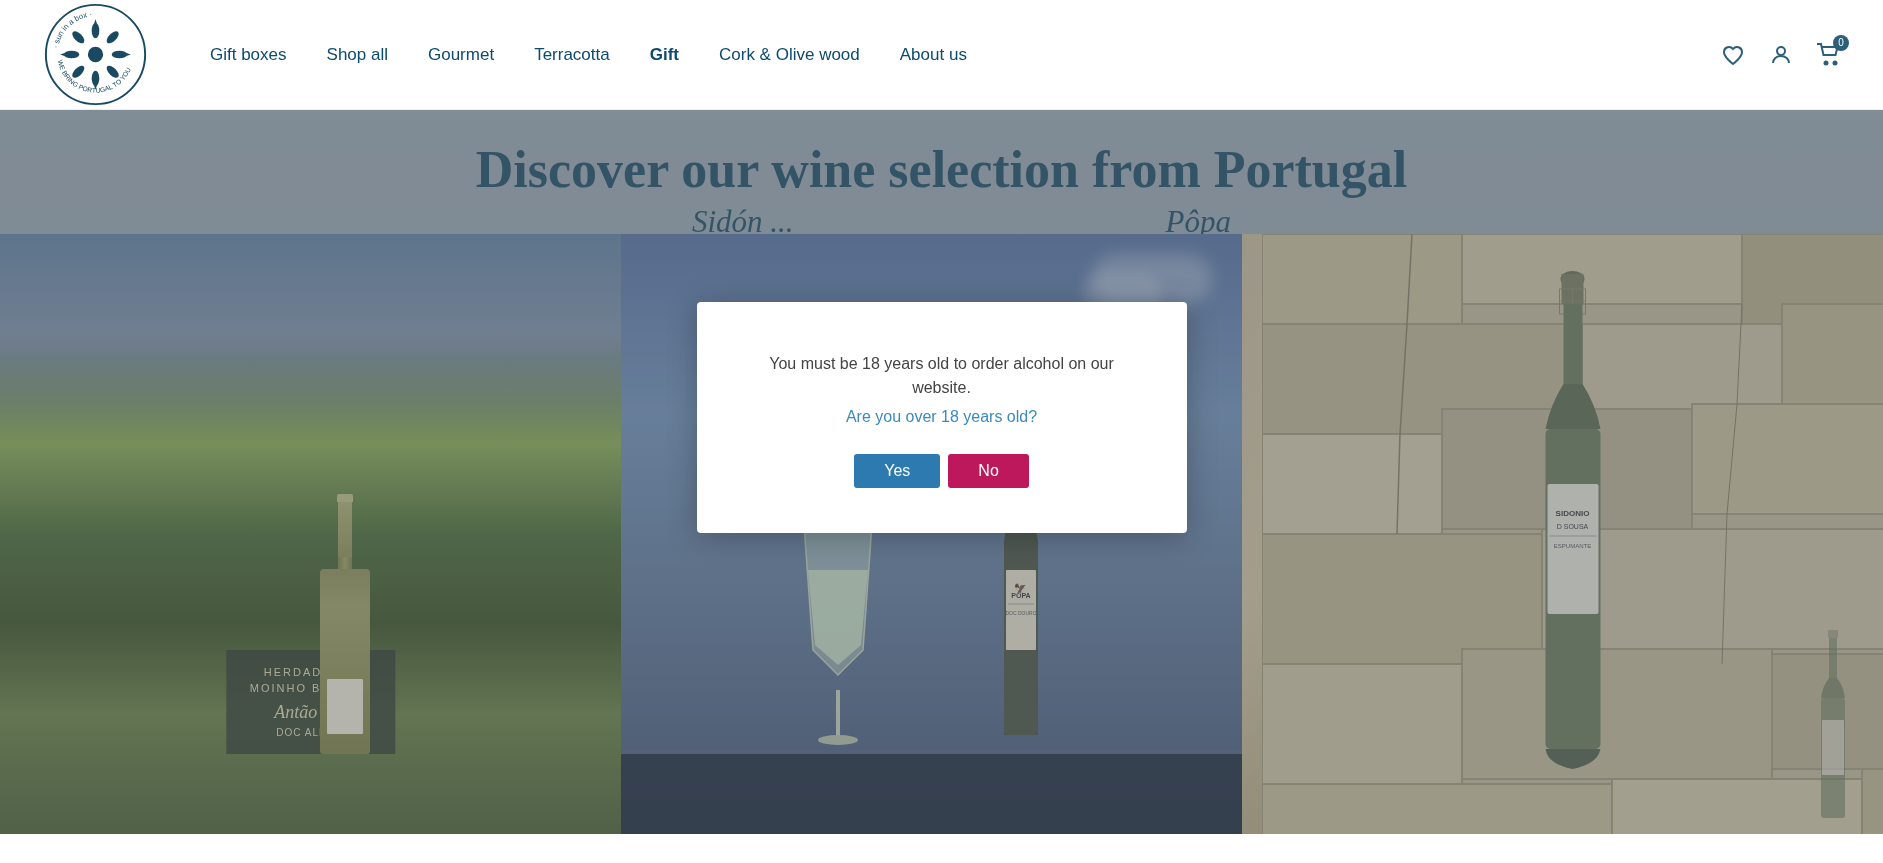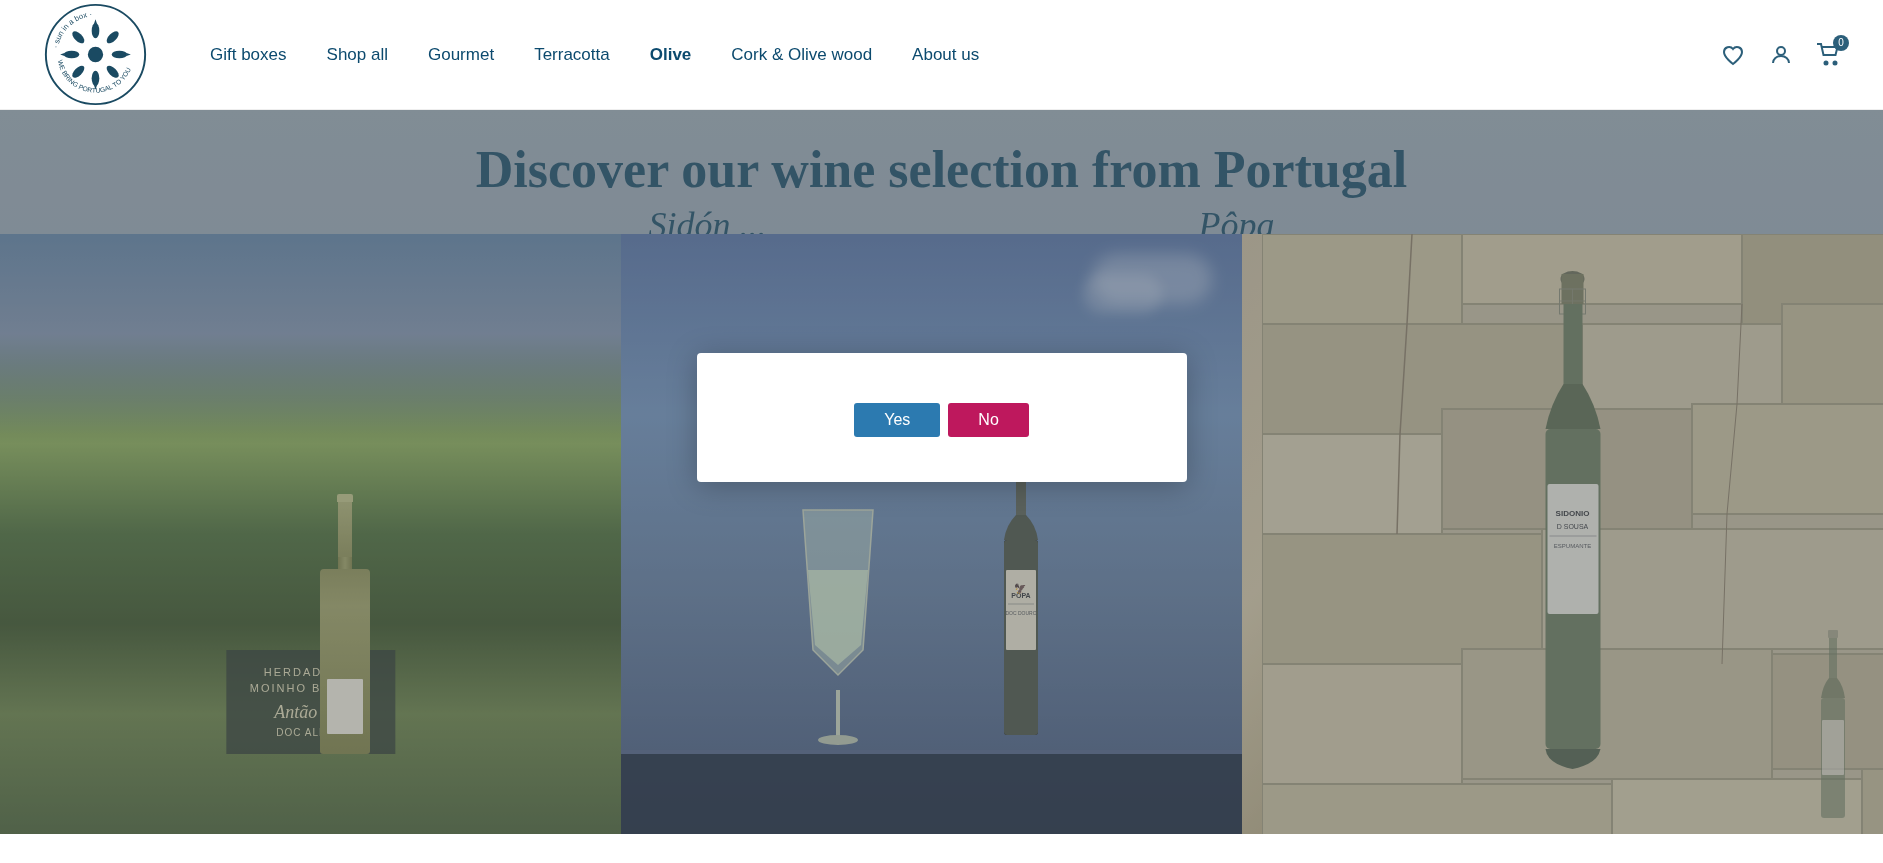--- a/index.html
+++ b/index.html
@@ -98,21 +98,21 @@
       text-align: center;
       z-index: 2;
     }
     .hero-title {
       font-size: 52px;
       font-weight: 700;
       color: #1a4a62;
       font-family: Georgia, serif;
     }
     .hero-subtitle {
-      font-size: 36px;
+      font-size: 31px;
       font-style: italic;
       color: #1a4a62;
       font-family: Georgia, serif;
       margin-top: 5px;
       padding-left: 40px;
     }
 
     
     .wine-images {
       position: absolute;
@@ -235,21 +235,21 @@
         </text>
       </svg>
     </div>
   </div>
 
   <nav class="nav">
     <a href="#" class="">Gift boxes</a>
     <a href="#" class="">Shop all</a>
     <a href="#" class="">Gourmet</a>
     <a href="#" class="">Terracotta</a>
-    <a href="#" class="active">Olive</a>
+    <a href="#" class="active">Gift</a>
     <a href="#" class="">Cork &amp; Olive wood</a>
     <a href="#" class="">About us</a>
   </nav>
 
   <div class="header-icons">
     <div class="header-icon">
       <svg width="26" height="24" viewBox="0 0 26 24" fill="none" stroke="#2c5f7a" stroke-width="2">
         <path d="M13 21s-9-6.5-9-12a5 5 0 0 1 9-3 5 5 0 0 1 9 3c0 5.5-9 12-9 12z"></path>
       </svg>
     </div>
@@ -425,19 +425,21 @@
             <rect x="18" y="68" width="24" height="120" rx="3" fill="#6a7858"></rect>
             <rect x="19" y="90" width="22" height="55" rx="1" fill="#e0dcd0"></rect>
           </svg>
         </div>
       </div>
     </div>
   </div>
 
   <div class="modal-overlay">
     <div class="modal">
+      <p class="modal-body">You must be 18 years old to order alcohol on our website.</p>
+      <p class="modal-question">Are you over 18 years old?</p>
       <div class="modal-buttons">
         <button class="btn-yes">Yes</button>
         <button class="btn-no">No</button>
       </div>
     </div>
   </div>
 </div>
 
 </body></html>

